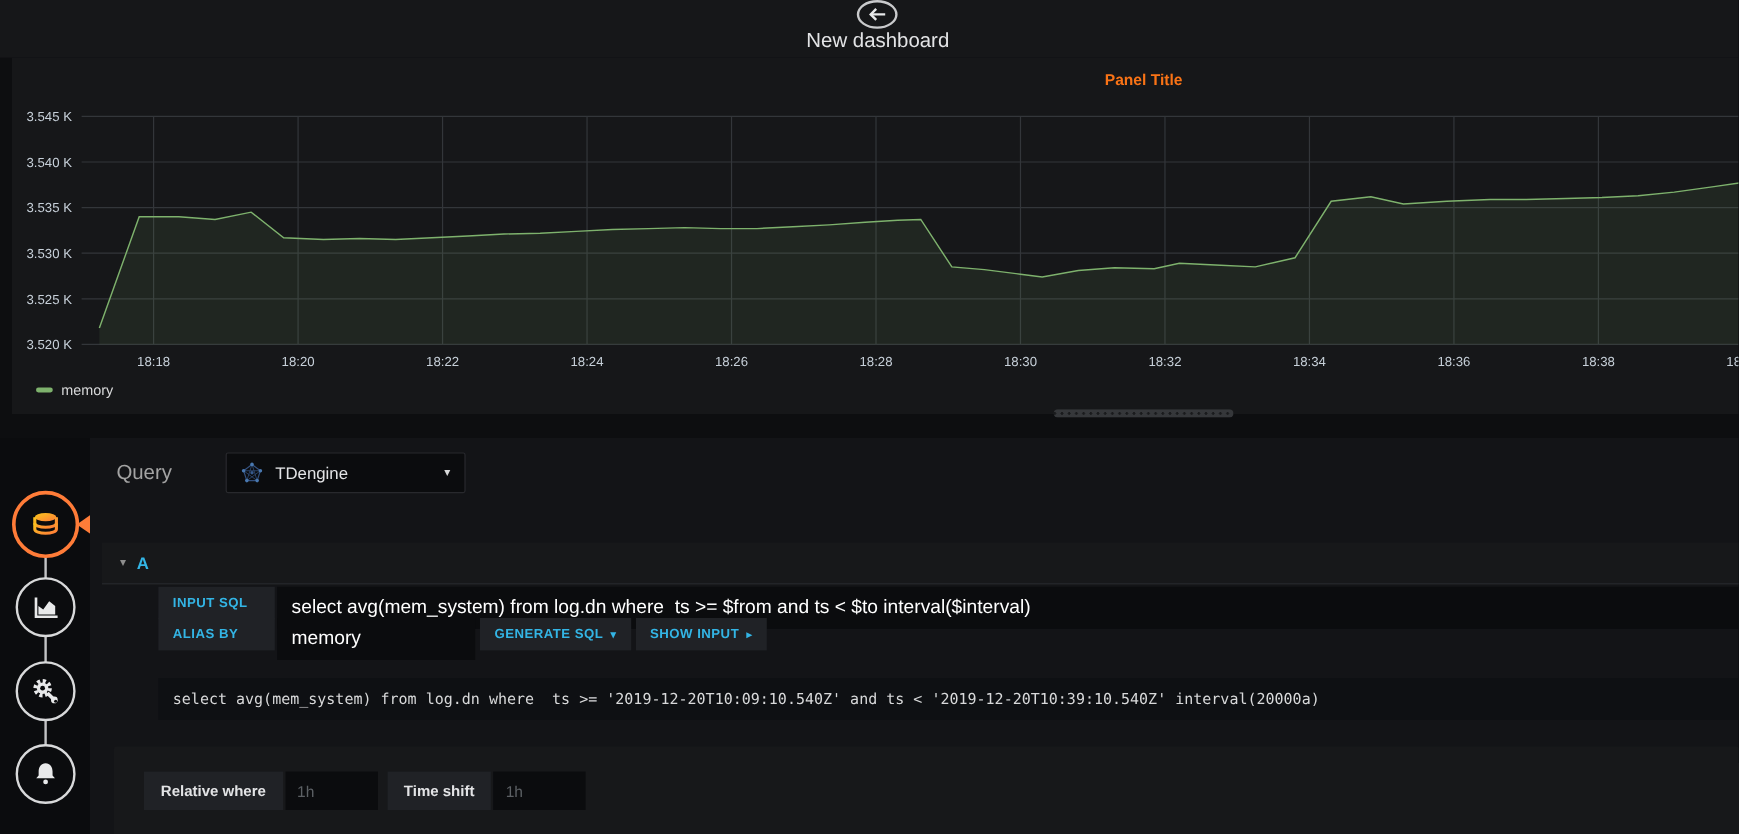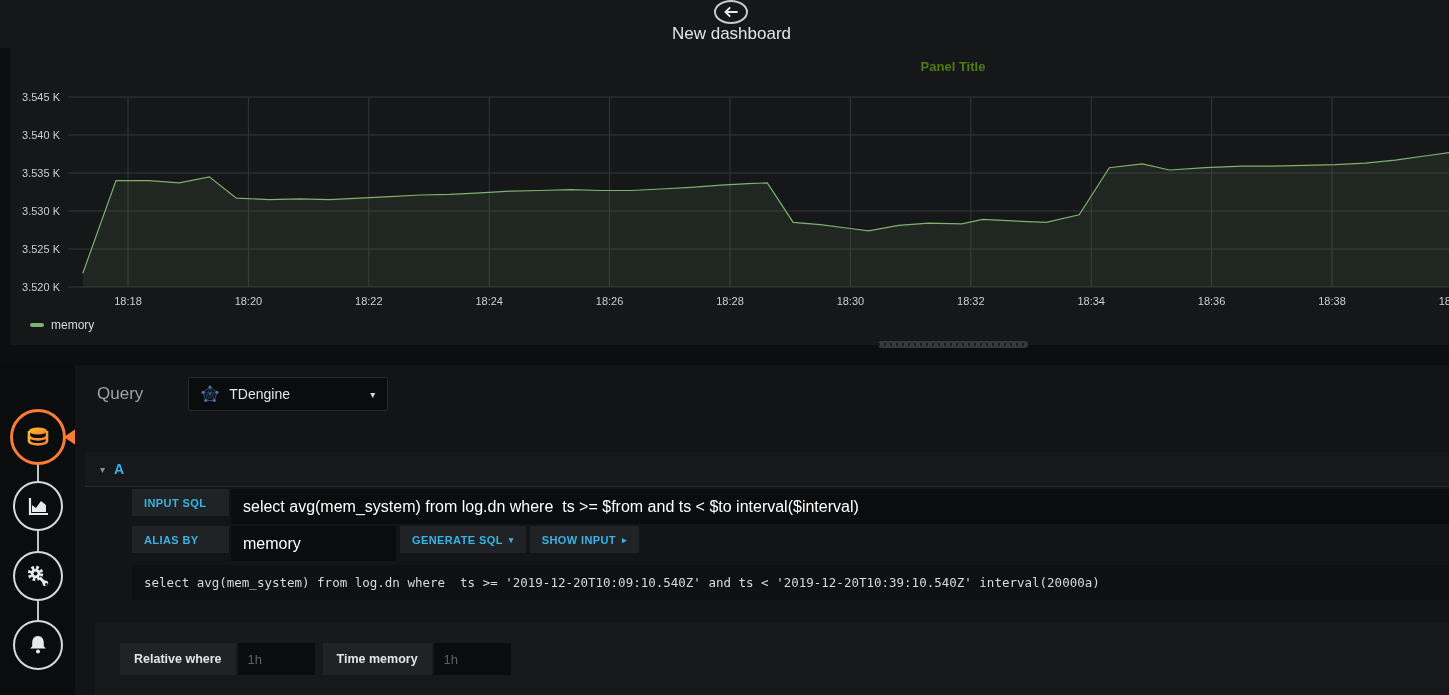--- a/index.html
+++ b/index.html
@@ -11,21 +11,21 @@
   .toolbar{position:absolute;left:0;top:0;width:1449px;height:48px;background:#161719;
            display:flex;align-items:center;flex-direction:column;}
   .back-btn{width:34px;height:34px;margin-left:13px;border:2px solid #c9cacc;border-radius:50%;
             display:flex;align-items:center;justify-content:center;cursor:pointer;background:transparent;}
   .dash-title{margin-left:14px;font-size:17px;font-weight:500;color:#e3e4e6;cursor:pointer;}
   .dash-caret{margin-left:8px;font-size:11px;color:#9fa7b3;}
 
   
   .panel{position:absolute;left:10px;top:48px;width:1439px;height:297px;background:#161719;overflow:hidden;}
   .panel-title{position:absolute;left:943px;top:11px;transform:translateX(-50%);
-               font-size:13px;font-weight:700;color:#4d7c0f;white-space:nowrap;cursor:pointer;}
+               font-size:13px;font-weight:700;color:#f97316;white-space:nowrap;cursor:pointer;}
   .chart-svg{position:absolute;left:0;top:0;}
   .legend{position:absolute;left:20px;top:270px;display:flex;align-items:center;cursor:pointer;}
   .legend-swatch{width:14px;height:4px;border-radius:2px;background:#7eb26d;}
   .legend-label{margin-left:7px;font-size:12px;color:#d8d9da;}
 
   
   .drag-handle{position:absolute;left:878px;top:341px;width:150px;height:7px;border-radius:4px;
                background:#35373a;cursor:row-resize;
                background-image:radial-gradient(#191a1c 1.1px, transparent 1.2px);
                background-size:6px 7px;background-position:4px center;background-repeat:repeat-x;}
@@ -53,21 +53,21 @@
   .ds-label{margin-left:10px;font-size:14px;font-weight:500;color:#e3e4e6;}
   .ds-caret{margin-left:auto;font-size:10px;color:#d8d9da;}
 
   .refid-row{position:absolute;left:10px;top:87px;right:0;height:35px;background:#17181a;
              border-bottom:1px solid #26282c;display:flex;align-items:center;cursor:pointer;}
   .refid-caret{margin-left:15px;font-size:10px;color:#8e8e8e;}
   .refid{margin-left:9px;font-size:14px;font-weight:700;color:#33b5e5;}
 
   .sql-row{position:absolute;left:57px;right:0;height:35px;display:flex;}
   .row-input-sql{top:124px;}
-  .row-alias{top:161px;}
+  .row-alias{top:150px;}
   .chip{height:27px;background:#202226;color:#33b5e5;font-size:11px;font-weight:700;
         letter-spacing:.4px;display:flex;align-items:center;padding:0 12px;flex:0 0 auto;}
   .chip-label{width:97px;}
   .chip-btn{margin-left:4px;cursor:pointer;}
   .chip-btn .c{margin-left:6px;font-size:9px;}
   .sql-input{height:35px;background:#0b0c0e;border:none;outline:none;color:#ffffff;
              font-size:16px;font-family:"Liberation Sans",sans-serif;padding:0 12px;margin-left:2px;}
   .grow{flex:1 1 auto;}
   .alias-input{width:165px;}
 
@@ -236,19 +236,19 @@
       </div>
     </div>
 
     <div class="gen-sql">select avg(mem_system) from log.dn where  ts &gt;= '2019-12-20T10:09:10.540Z' and ts &lt; '2019-12-20T10:39:10.540Z' interval(20000a)</div>
 
     <div class="time-card">
       <div class="time-row">
         <div class="t-chip">Relative where</div>
         <input class="t-input" type="text" placeholder="1h" style="">
         <div class="grp-gap"></div>
-        <div class="t-chip">Time memory</div>
+        <div class="t-chip">Time shift</div>
         <input class="t-input" type="text" placeholder="1h" style="">
       </div>
     </div>
 
   </div>
 </div>
 
 </body></html>

